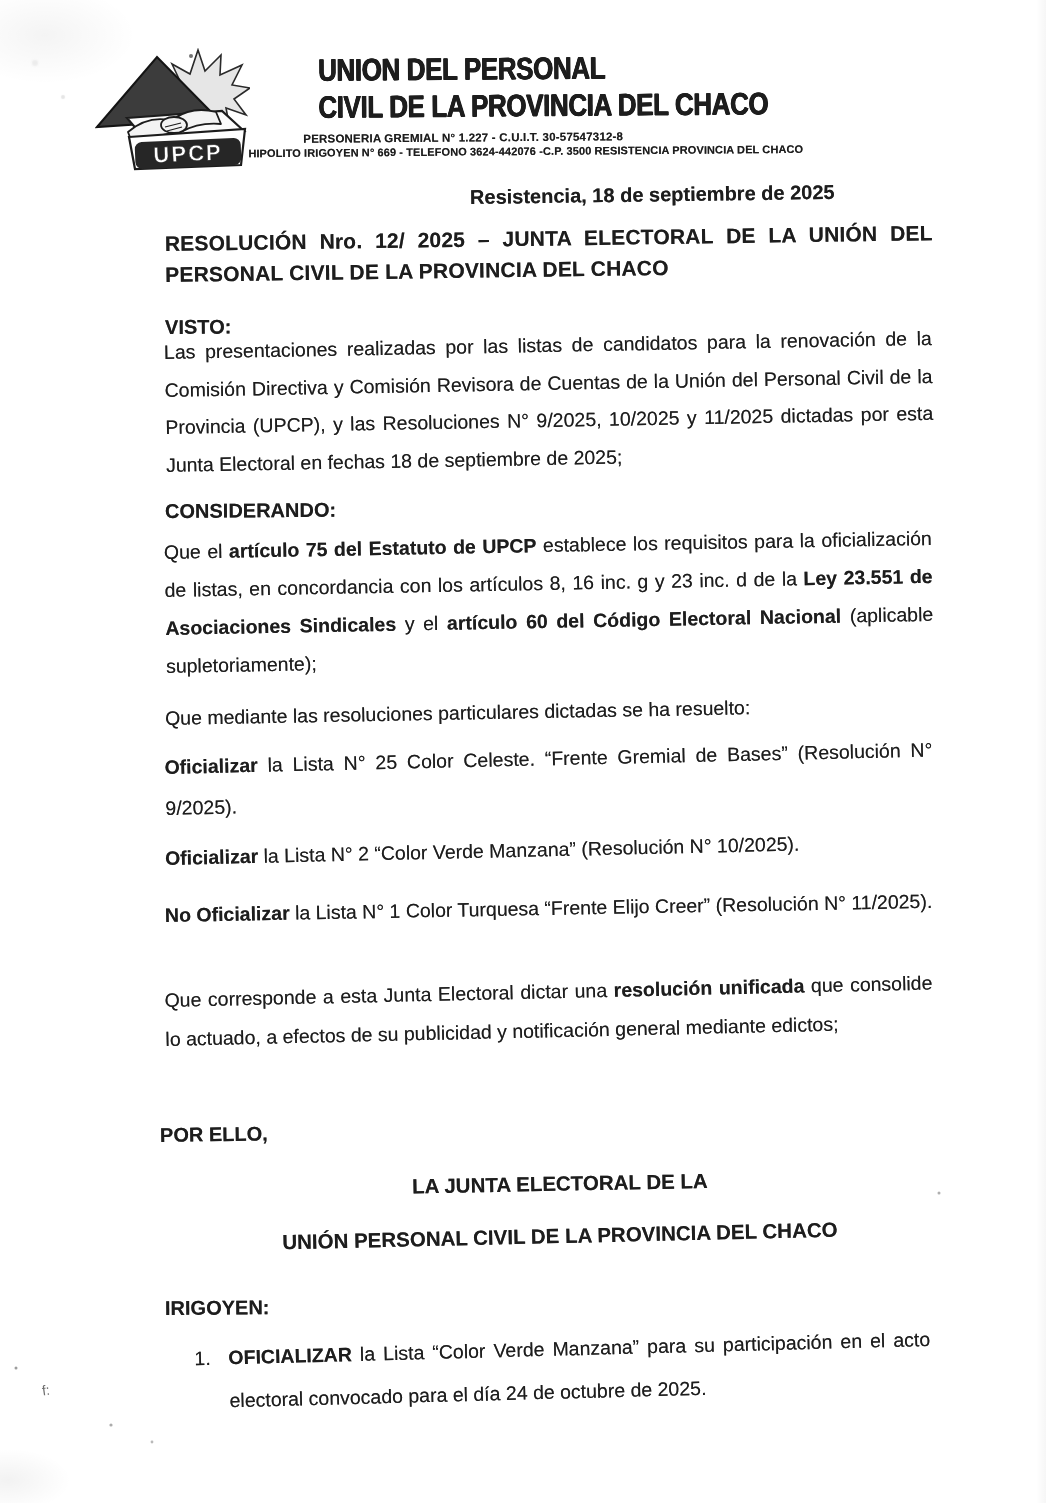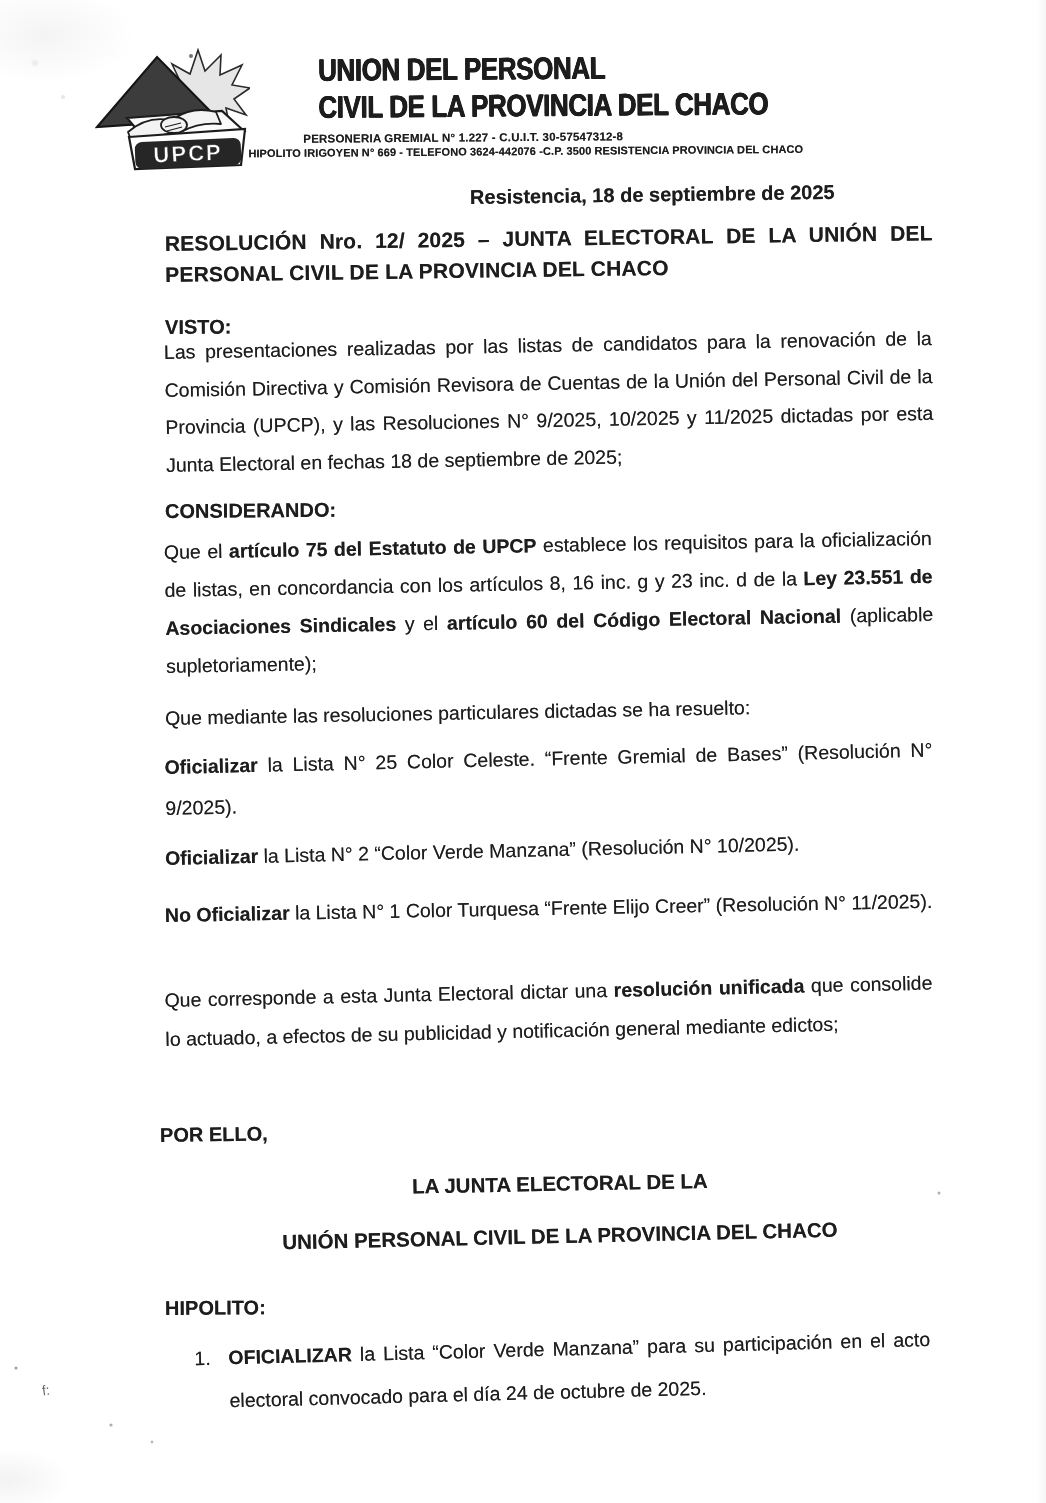--- a/index.html
+++ b/index.html
@@ -112,21 +112,21 @@
 
   <div class="abs para ink tilt-d" style="top:839px"><b>Oficializar</b><span> la Lista N° 2 “Color Verde Manzana” (Resolución N° 10/2025).</span></div>
 
   <div class="abs para p5 ink tilt-c" style="top:894px"><b>No Oficializar</b><span> la Lista N° 1 Color Turquesa “Frente Elijo Creer” (Resolución N° 11/2025).</span></div>
 
   <div class="abs para p6 ink tilt-d" style="top:981px"><span>Que corresponde a esta Junta Electoral dictar una </span><b>resolución unificada</b><span> que consolide lo actuado, a efectos de su publicidad y notificación general mediante edictos;</span></div>
 
   <div class="abs h ink tilt-b" style="top:1124px;left:160px">POR ELLO,</div>
   <div class="abs para center ink tilt-c" style="top:1172px">LA JUNTA ELECTORAL DE LA</div>
   <div class="abs para center ink tilt-d" style="top:1226px">UNIÓN PERSONAL CIVIL DE LA PROVINCIA DEL CHACO</div>
-  <div class="abs h ink tilt-a" style="top:1297px">HIPOLITO:</div>
+  <div class="abs h ink tilt-a" style="top:1297px">IRIGOYEN:</div>
 
   <div class="abs para item ink tilt-e" style="top:1338px">
     <span class="num">1.</span>
     <span class="itxt"><b>OFICIALIZAR</b><span> la Lista “Color Verde Manzana” para su participación en el acto electoral convocado para el día 24 de octubre de 2025.</span></span>
   </div>
 
   <div class="abs specks"></div>
   <div class="abs stray">f:</div>
 
 </div>

